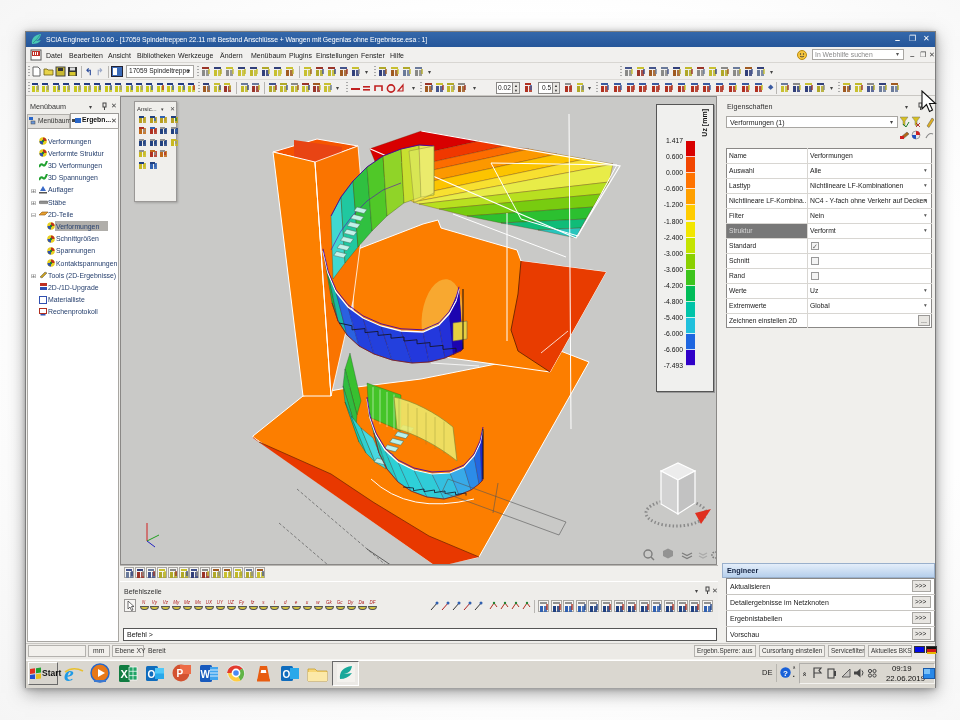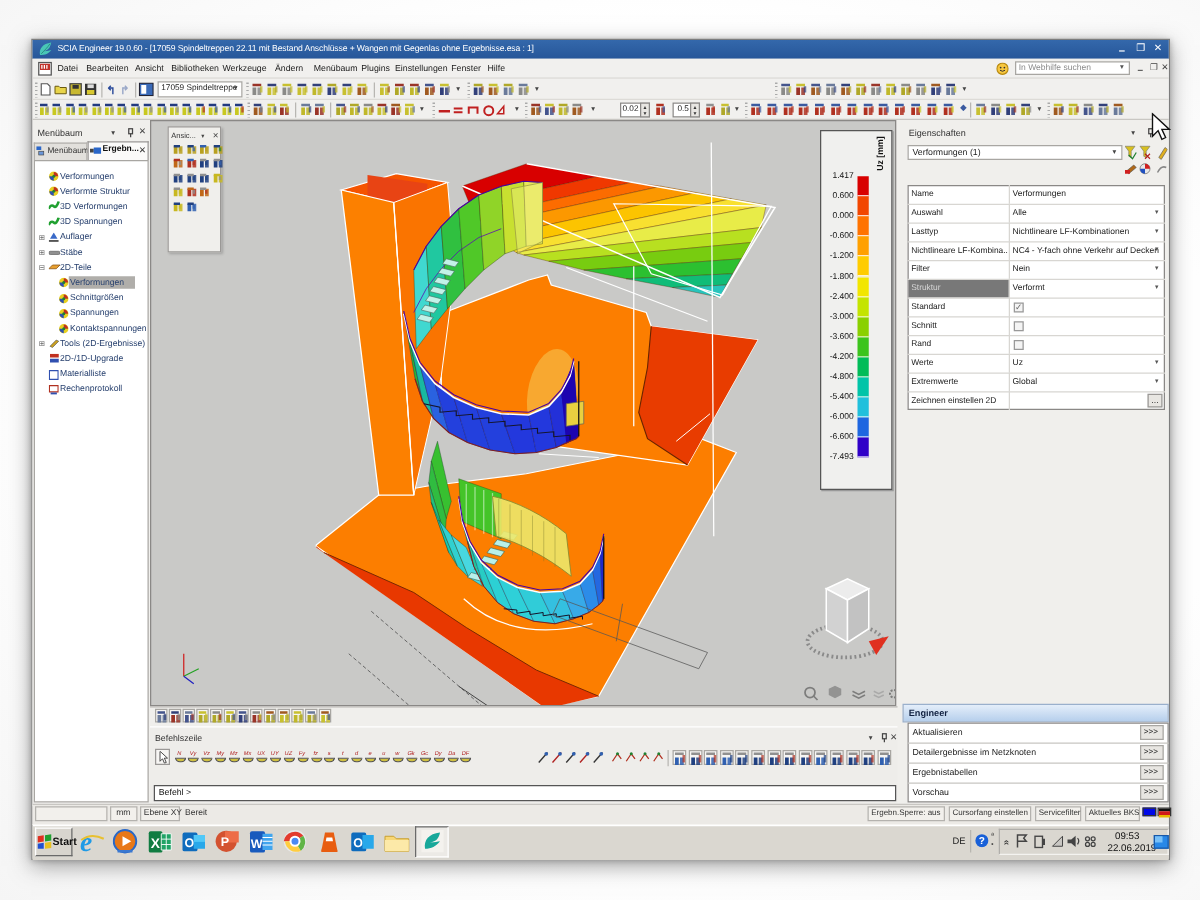--- a/index.html
+++ b/index.html
@@ -1525,20 +1525,20 @@
     <svg style="left:852px;top:667px" width="12" height="12">
       <path d="M2 4.5 h3 l3.5 -3 v9 l-3.5 -3 h-3 z" fill="#444"></path>
       <path d="M10 3.5 q2 2 0 5" stroke="#444" fill="none" stroke-width="1"></path>
     </svg>
     <svg style="left:866px;top:667px" width="12" height="12">
       <circle cx="4" cy="4" r="1.6" fill="none" stroke="#444"></circle>
       <circle cx="8.5" cy="4" r="1.6" fill="none" stroke="#444"></circle>
       <circle cx="4" cy="8.5" r="1.6" fill="none" stroke="#444"></circle>
       <circle cx="8.5" cy="8.5" r="1.6" fill="none" stroke="#444"></circle>
     </svg>
-    <div class="t" style="left:892px;top:665px;font-size:7.8px;color:#111;">09:53</div>
+    <div class="t" style="left:892px;top:665px;font-size:7.8px;color:#111;">09:19</div>
     <div class="t" style="left:886px;top:675px;font-size:7.8px;color:#111;">22.06.2019</div>
     <div style="left:923px;top:668px;width:12px;height:11px;background:#2888e8;border:1px solid #1858a8">
       <div style="left:0;top:0;width:6px;height:5px;background:#78c0f8"></div>
     </div>
     <svg style="left:920px;top:90px" width="20" height="24">
       <path d="M2 1 L2 19 L6.5 14.5 L9.5 21.5 L12.5 20 L9.5 13.5 L15.5 13.5 Z" fill="#fff" stroke="#111" stroke-width="1.1"></path>
     </svg>
   </div>
 </body></html>

